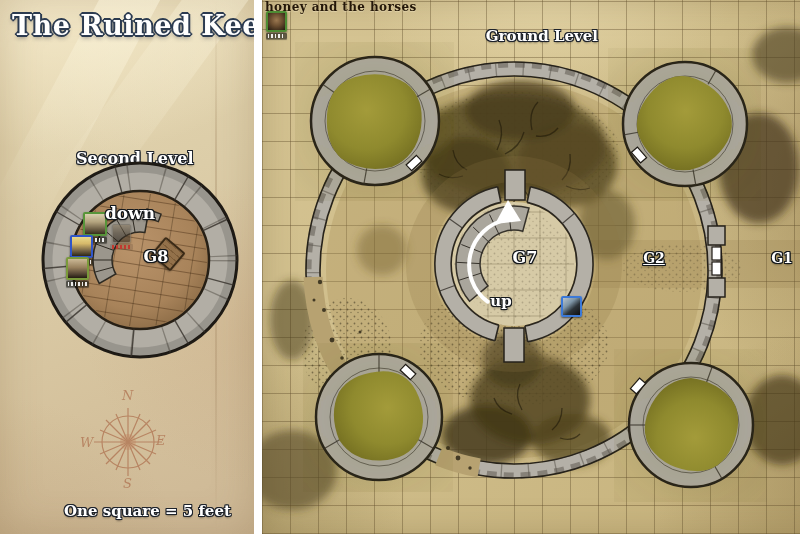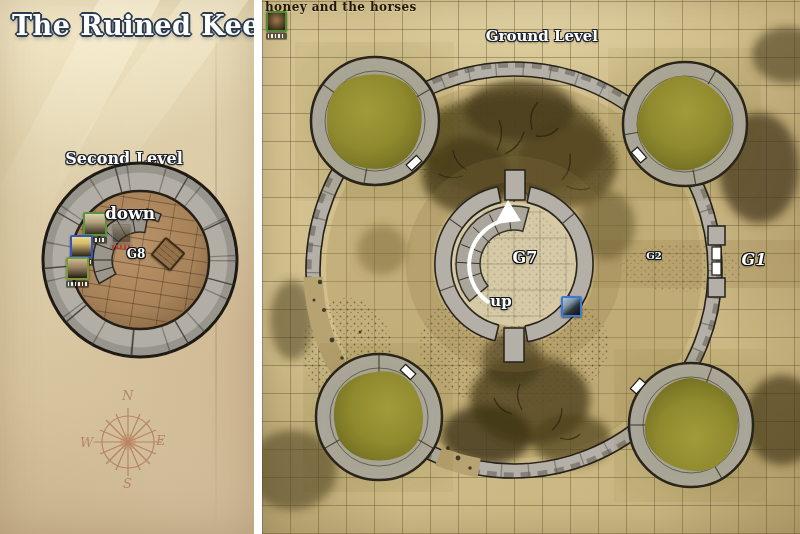--- a/index.html
+++ b/index.html
@@ -22,49 +22,49 @@
           background:linear-gradient(rgba(130,95,60,0),rgba(130,95,60,.22) 30%,rgba(130,95,60,.18) 70%,rgba(130,95,60,0));}
 
   .page-title{position:absolute;left:12px;top:10px;width:240px;font-size:27px;font-weight:bold;
     letter-spacing:.5px;color:#ffffff;white-space:nowrap;
     text-shadow:-2px 0 0 #2c3b50,2px 0 0 #2c3b50,0 -2px 0 #2c3b50,0 2px 0 #2c3b50,
       -1px -1px 0 #2c3b50,1px 1px 0 #2c3b50,-1px 1px 0 #2c3b50,1px -1px 0 #2c3b50,0 3px 4px rgba(40,40,60,.45);}
 
   .lvl-label{position:absolute;color:#fff;font-weight:bold;white-space:nowrap;
     text-shadow:-1px 0 0 #1e232b,1px 0 0 #1e232b,0 -1px 0 #1e232b,0 1px 0 #1e232b,
       -1px -1px 0 #1e232b,1px 1px 0 #1e232b,-1px 1px 0 #1e232b,1px -1px 0 #1e232b,0 2px 2px rgba(0,0,0,.4);}
-  .second-level{left:44px;top:149px;width:160px;text-align:center;font-size:16px;}
+  .second-level{left:76px;top:149px;width:160px;text-align:left;font-size:16px;}
   .scale-label{left:64px;top:502px;font-size:15px;}
 
   .map-label{position:absolute;color:#fff;font-weight:bold;text-align:center;white-space:nowrap;
     text-shadow:-1px 0 0 #14181c,1px 0 0 #14181c,0 -1px 0 #14181c,0 1px 0 #14181c,
       -1px -1px 0 #14181c,1px 1px 0 #14181c,-1px 1px 0 #14181c,1px -1px 0 #14181c,0 2px 2px rgba(0,0,0,.45);}
 
   .lbl-down{left:104px;top:203px;width:52px;font-size:17px;}
-  .lbl-g8{left:116px;top:247px;width:40px;font-size:12px;}
+  .lbl-g8{left:116px;top:247px;width:40px;font-size:16px;padding-left:20px;}
 
   
   .right-panel{position:absolute;left:262px;top:0;width:538px;height:534px;overflow:hidden;
     background:
       repeating-linear-gradient(0deg, rgba(94,76,42,.40) 0 1px, rgba(0,0,0,0) 1px 28px),
       repeating-linear-gradient(90deg, rgba(94,76,42,.40) 0 1px, rgba(0,0,0,0) 1px 28px),
       radial-gradient(ellipse 300px 200px at 50% -5%, rgba(236,222,178,.8) 0%, rgba(236,222,178,0) 65%),
       radial-gradient(ellipse 260px 320px at 104% 35%, rgba(120,96,52,.38) 0%, rgba(120,96,52,0) 70%),
       radial-gradient(ellipse 280px 240px at 102% 92%, rgba(110,88,46,.34) 0%, rgba(110,88,46,0) 70%),
       radial-gradient(ellipse 240px 260px at -4% 95%, rgba(118,100,50,.35) 0%, rgba(118,100,50,0) 70%),
       linear-gradient(135deg,#d6c594 0%,#cfbd8a 45%,#c6b27c 100%);
     box-shadow:inset 0 0 34px rgba(105,82,42,.28);padding-left:33px;}
 
   .campaign-header{position:absolute;left:3px;top:0px;font-size:12px;font-weight:bold;color:#241708;
     letter-spacing:.4px;white-space:nowrap;text-shadow:0 1px 1px rgba(255,245,215,.4);}
   .ground-level{left:198px;top:27px;width:130px;text-align:right;font-size:15px;margin-left:8px;}
   .lbl-g7{left:244px;top:248px;width:38px;font-size:16px;}
   .lbl-up{left:222px;top:292px;width:34px;font-size:15px;}
-  .lbl-g2{left:374px;top:250px;width:36px;font-size:10px;}
-  .lbl-g1{left:474px;top:250px;width:36px;font-size:16px;font-style:italic;}
+  .lbl-g2{left:374px;top:250px;width:36px;font-size:14px;text-decoration:underline;}
+  .lbl-g1{left:502px;top:250px;width:36px;font-size:14px;}
 
   svg{position:absolute;left:0;top:0;}
   .tower-svg{left:40px;top:160px;}
   .compass-svg{left:78px;top:386px;}
 
   
   .token{position:absolute;box-sizing:border-box;border-radius:2px;
          box-shadow:0 1px 2px rgba(0,0,0,.55);}
   .plate{position:absolute;height:6px;border-radius:1px;background:rgba(22,24,18,.62);
          box-shadow:0 1px 1px rgba(0,0,0,.4);}
@@ -196,20 +196,21 @@
           <line x1="78" y1="44" x2="22" y2="68"></line>
       </g>
       <g fill="#a65f3e" font-size="13" font-style="italic" font-family="DejaVu Serif, serif">
         <text x="44" y="14">N</text>
         <text x="2" y="61">W</text>
         <text x="78" y="59">E</text>
         <text x="45" y="102">S</text>
       </g>
     </svg>
 
+    <div class="lvl-label scale-label">One square = 5 feet</div>
   </div>
 
   <div class="right-panel">
 
     <svg width="538" height="534" viewBox="0 0 538 534">
       <defs>
         <filter id="blur3" x="-40%" y="-40%" width="180%" height="180%">
             <feGaussianBlur stdDeviation="4"></feGaussianBlur>
           </filter>
         <filter id="blur1" x="-30%" y="-30%" width="160%" height="160%">

